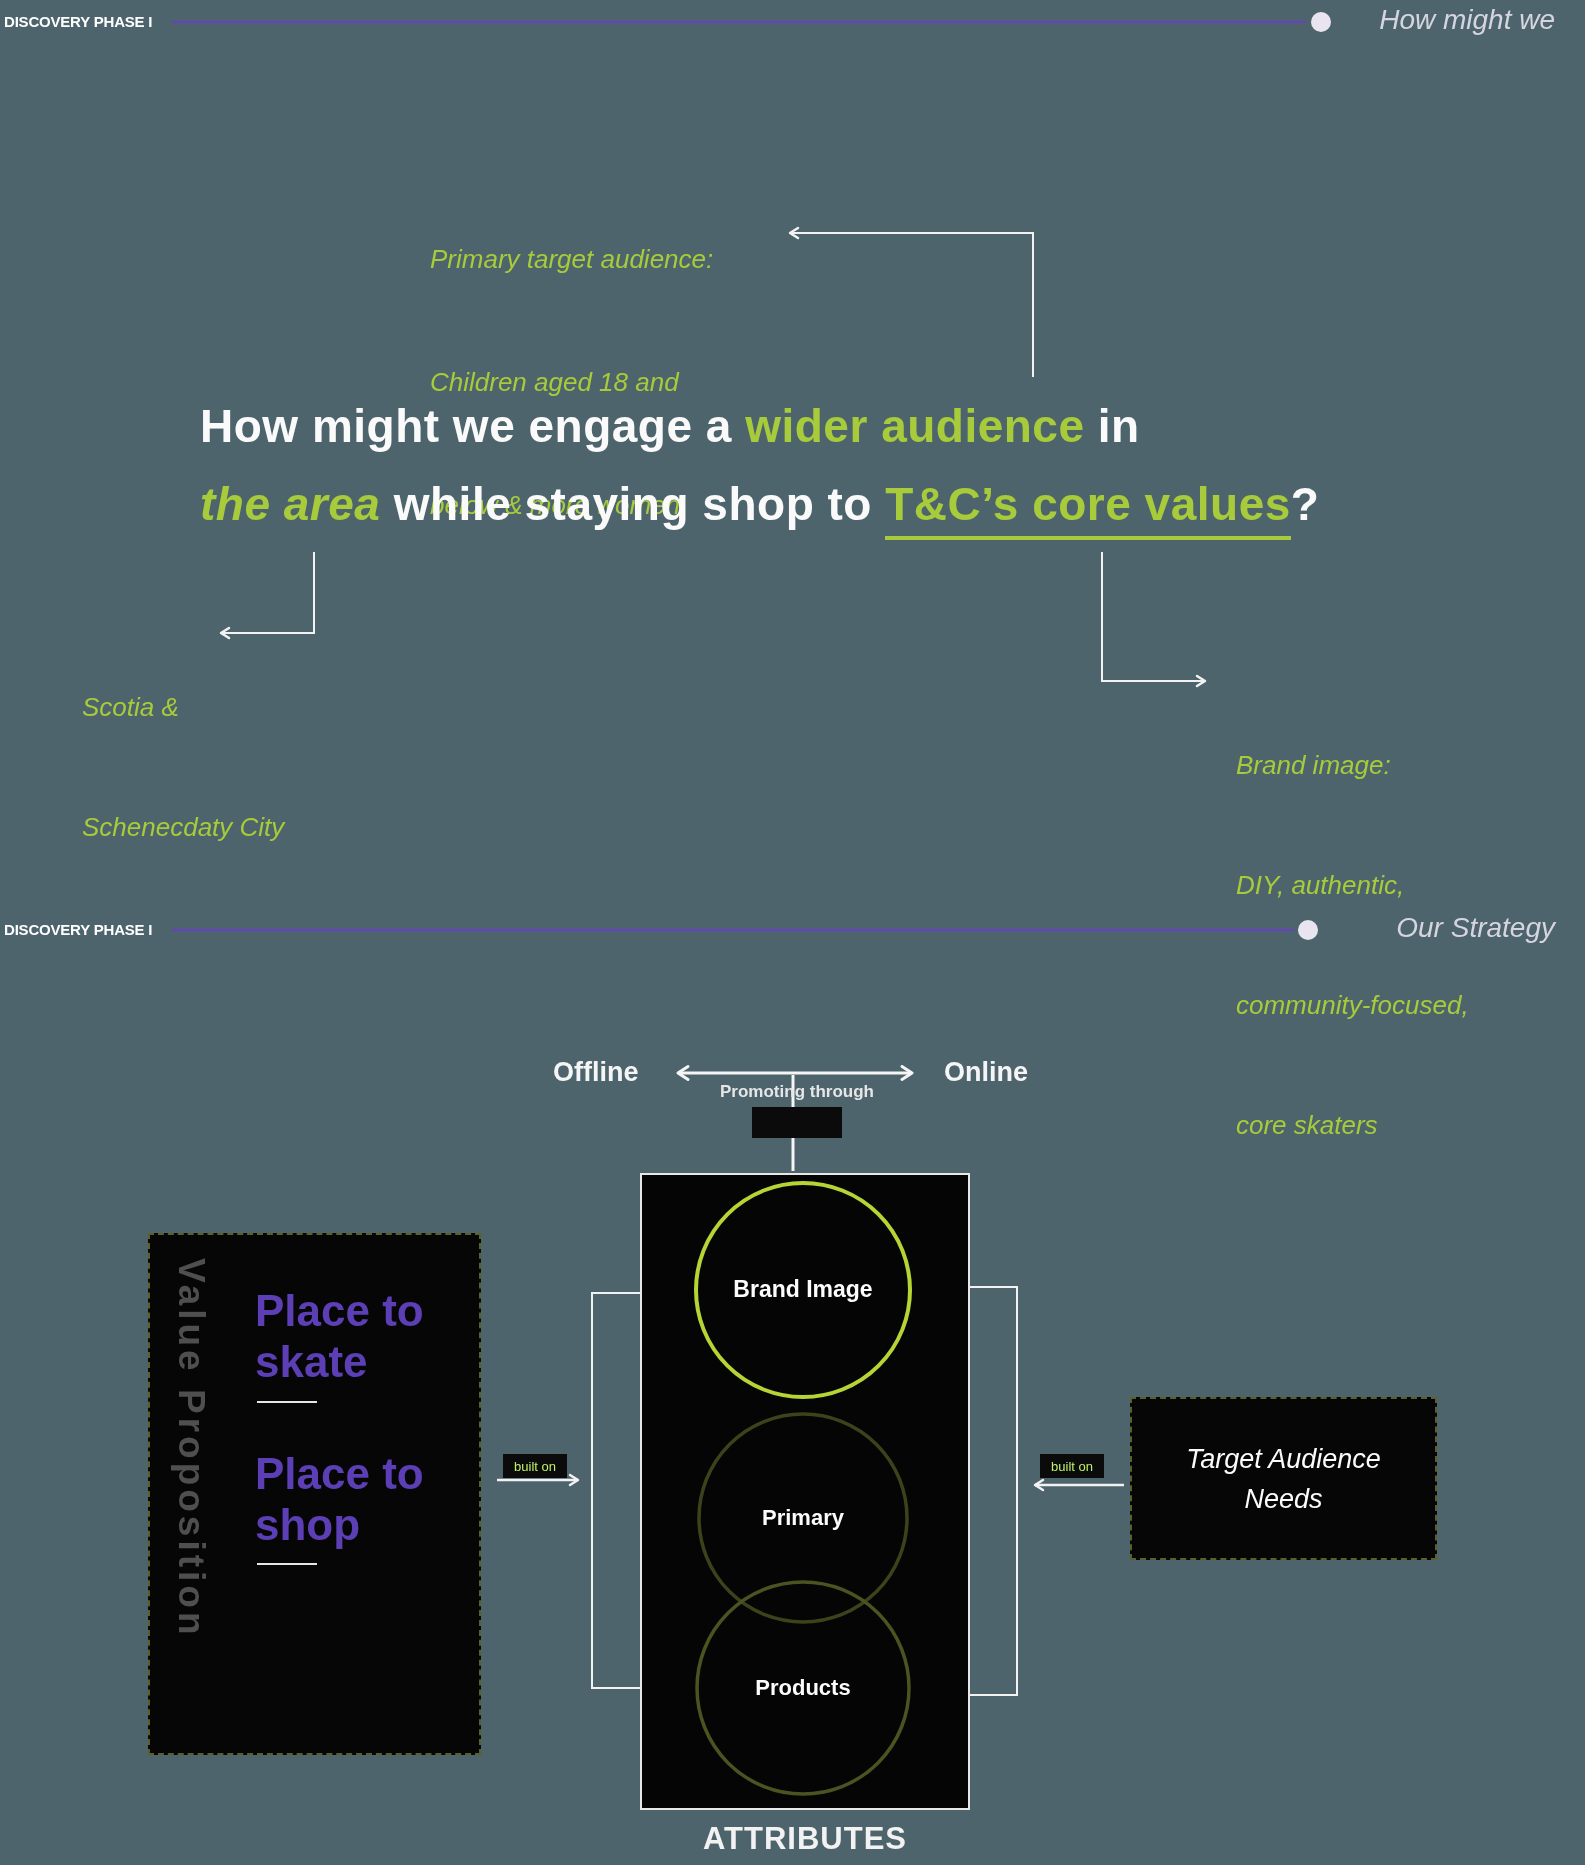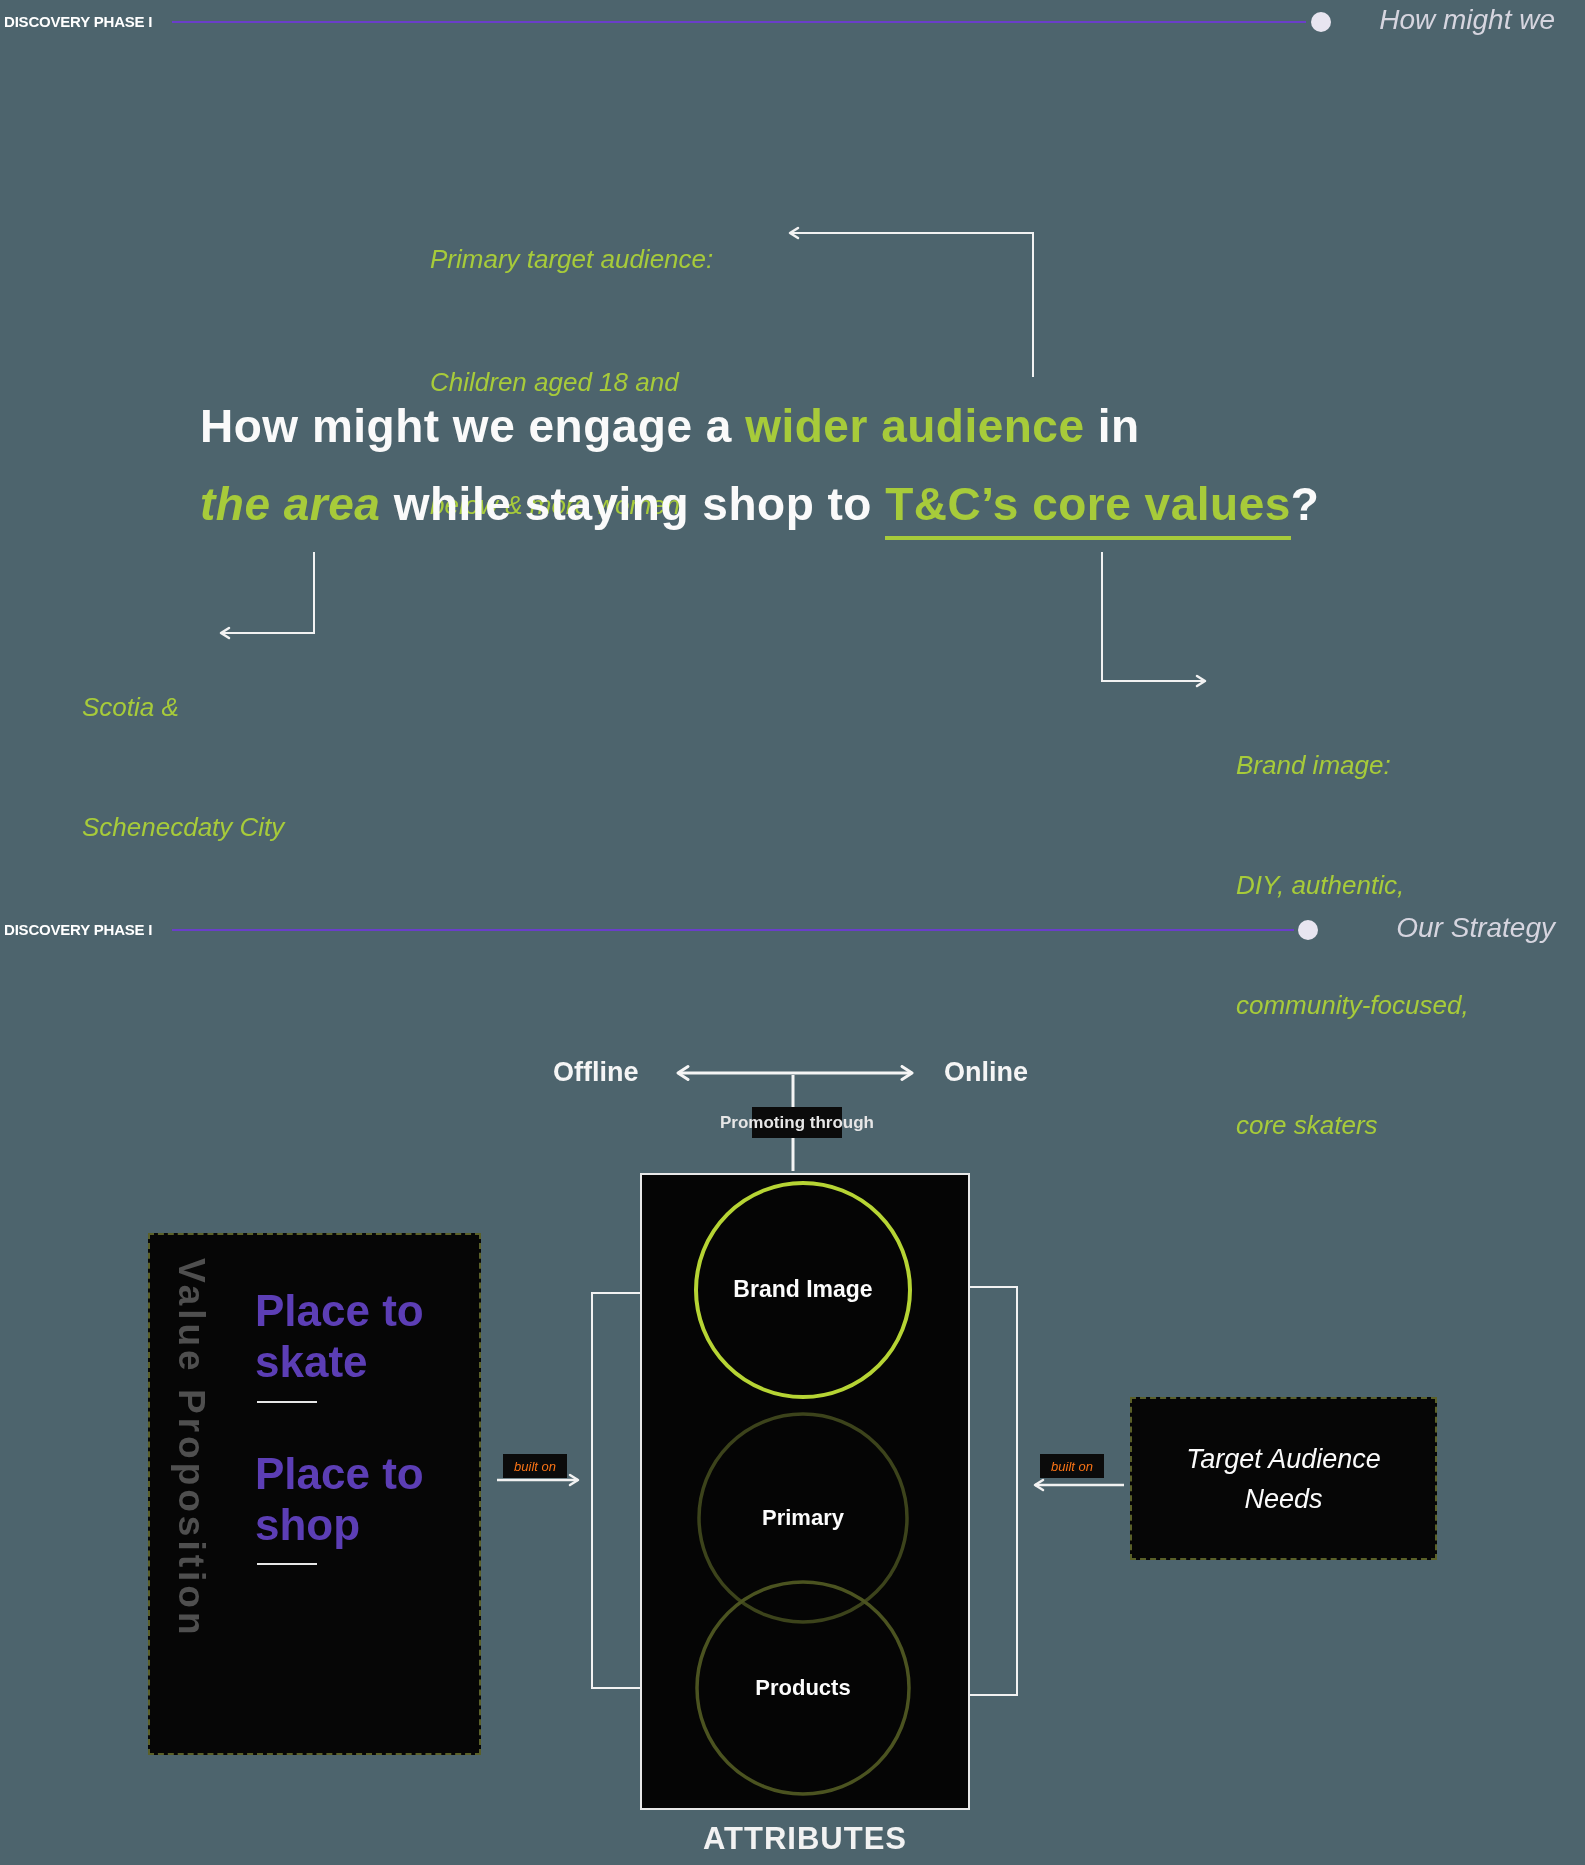--- a/index.html
+++ b/index.html
@@ -19,34 +19,34 @@
   
   .q-line{position:absolute;left:200px;font-weight:700;font-size:46px;letter-spacing:0.5px;
           color:#fafafa;white-space:pre;}
   .q-green{color:#a7cb3a;}
   .q-green-i{color:#a7cb3a;font-style:italic;}
   .q-underline{color:#a7cb3a;display:inline-block;border-bottom:4px solid #a7cb3a;padding-bottom:6px;line-height:1.1;}
 
   
   .axis-label{position:absolute;font-weight:700;font-size:27px;color:#f5f5f5;white-space:pre;}
   .promo-box{position:absolute;left:752px;top:1107px;width:90px;height:31px;background:#0b0b0b;}
-  .promo-text{position:absolute;left:712px;top:1113px;width:170px;text-align:center;
+  .promo-text{position:absolute;left:712px;top:1082px;width:170px;text-align:center;
               font-weight:700;font-size:17px;color:#e6e6e6;white-space:pre;}
   .big-rect{position:absolute;left:640px;top:1173px;width:330px;height:637px;background:#050505;
             border:2px solid #e8e8e8;box-sizing:border-box;}
   .circle-label{position:absolute;left:703px;width:200px;text-align:center;font-weight:700;color:#fcfcfc;white-space:pre;}
 
   .vp-box{position:absolute;left:148px;top:1233px;width:333px;height:522px;background:#060606;
           border:2px dashed #5a6028;box-sizing:border-box;}
   .vp-side{position:absolute;left:170px;top:1258px;writing-mode:vertical-rl;
            font-weight:700;font-size:37px;letter-spacing:4px;color:#4f4f4f;white-space:pre;}
   .vp-item{position:absolute;left:255px;width:240px;font-weight:700;font-size:44px;line-height:51px;color:#5c3eb5;}
 
   .builton-box{position:absolute;width:64px;height:24px;background:#0b0b0b;display:flex;
-               align-items:center;justify-content:center;font-size:13px;color:#f97316;white-space:pre;font-style:italic;}
+               align-items:center;justify-content:center;font-size:13px;color:#bef264;white-space:pre;}
 
   .target-box{position:absolute;left:1130px;top:1397px;width:307px;height:163px;background:#060606;
               border:2px dashed #5a6028;box-sizing:border-box;display:flex;align-items:center;justify-content:center;}
   .target-text{width:250px;text-align:center;font-style:italic;font-size:27px;line-height:40px;color:#fbfbfb;}
 
   .attributes{position:absolute;left:655px;top:1821px;width:300px;text-align:center;
               font-weight:700;font-size:31px;letter-spacing:1px;color:#f2f2f2;white-space:pre;}
 
   svg.overlay{position:absolute;left:0;top:0;pointer-events:none;}
 </style>

